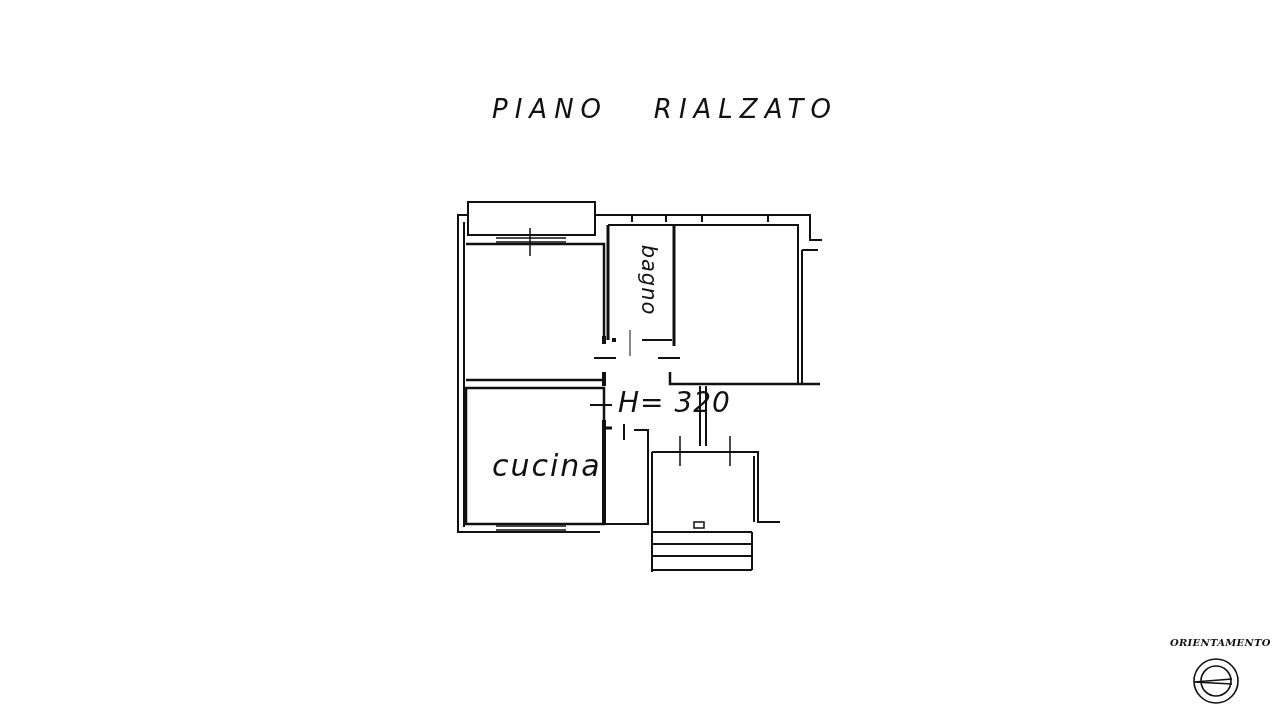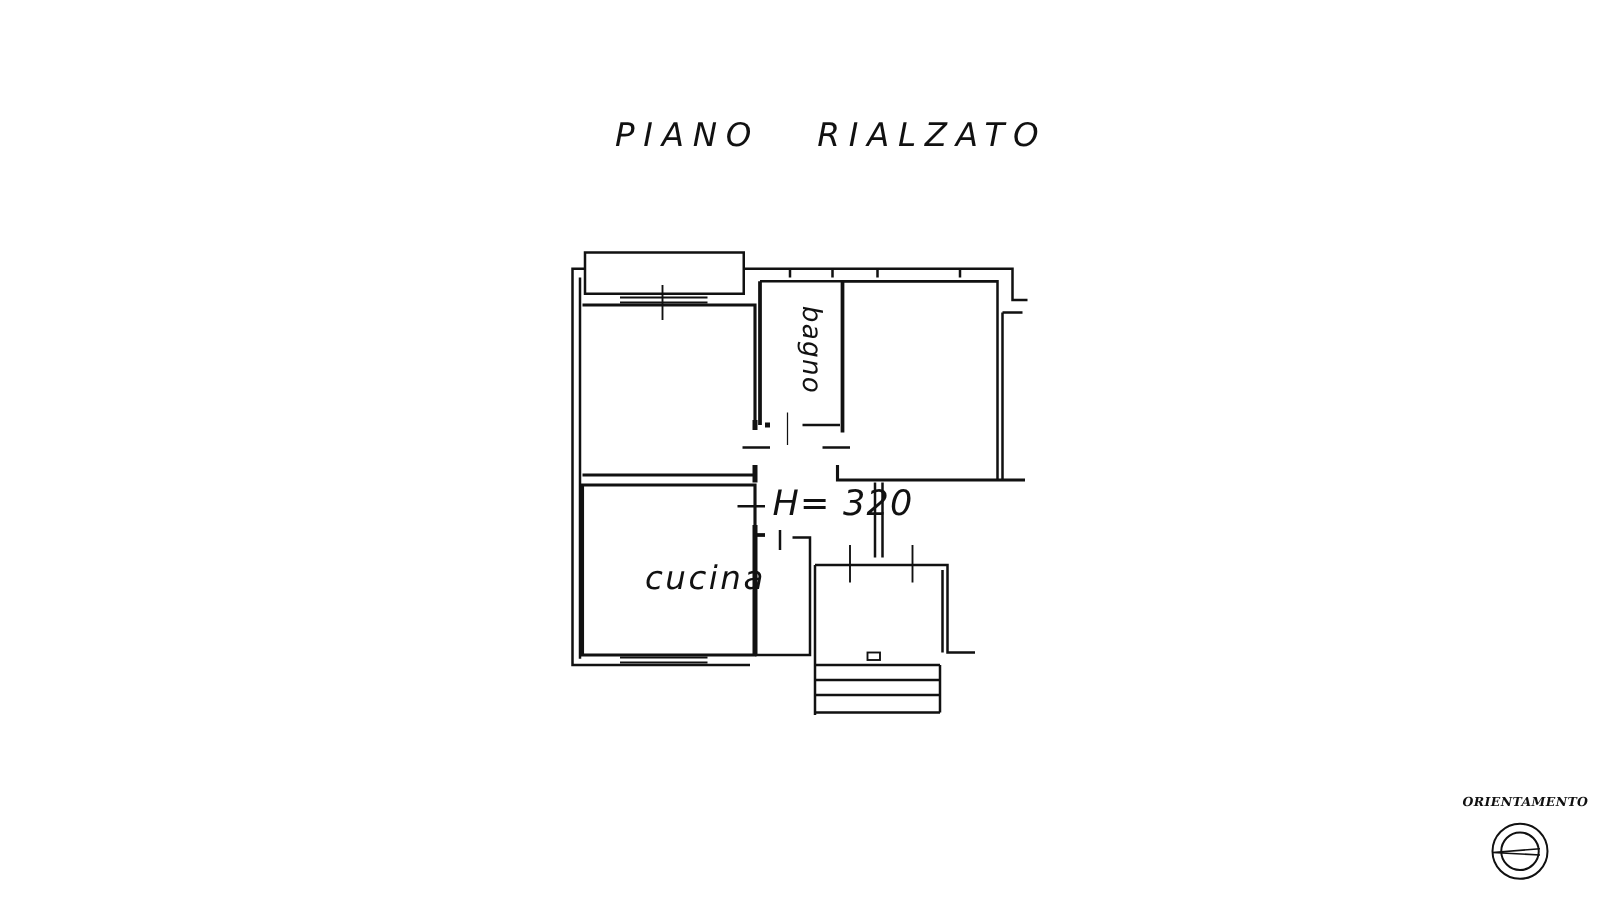--- a/index.html
+++ b/index.html
@@ -7,21 +7,21 @@
   .title {
     position: absolute; left: 492px; top: 94px;
     font-family: "DejaVu Sans", sans-serif; font-style: italic;
     font-size: 26px; letter-spacing: 7px; color: #111; white-space: pre; text-align: right;
   }
   .plan { position: absolute; left: 0; top: 0; width: 1280px; height: 720px; }
   .label {
     position: absolute; font-family: "DejaVu Sans", sans-serif; font-style: italic;
     color: #111; white-space: nowrap;
   }
-  .lbl-cucina { left: 492px; top: 448px; font-size: 26px; letter-spacing: 2px; margin-left: 24px; }
+  .lbl-cucina { left: 492px; top: 448px; font-size: 30px; letter-spacing: 2px; }
   .lbl-bagno { left: 614px; top: 268px; font-size: 21px; letter-spacing: 1px; transform: rotate(90deg); transform-origin: center; }
   .lbl-height { left: 618px; top: 386px; font-size: 28px; letter-spacing: 1px; }
   .orient-label {
     position: absolute; left: 1170px; top: 637px;
     font-family: "DejaVu Serif", serif; font-style: italic; font-weight: bold;
     font-size: 10px; color: #111; letter-spacing: 0.3px;
   }
   .compass { position: absolute; left: 1192px; top: 657px; width: 48px; height: 48px; }
 </style>
 </head>

